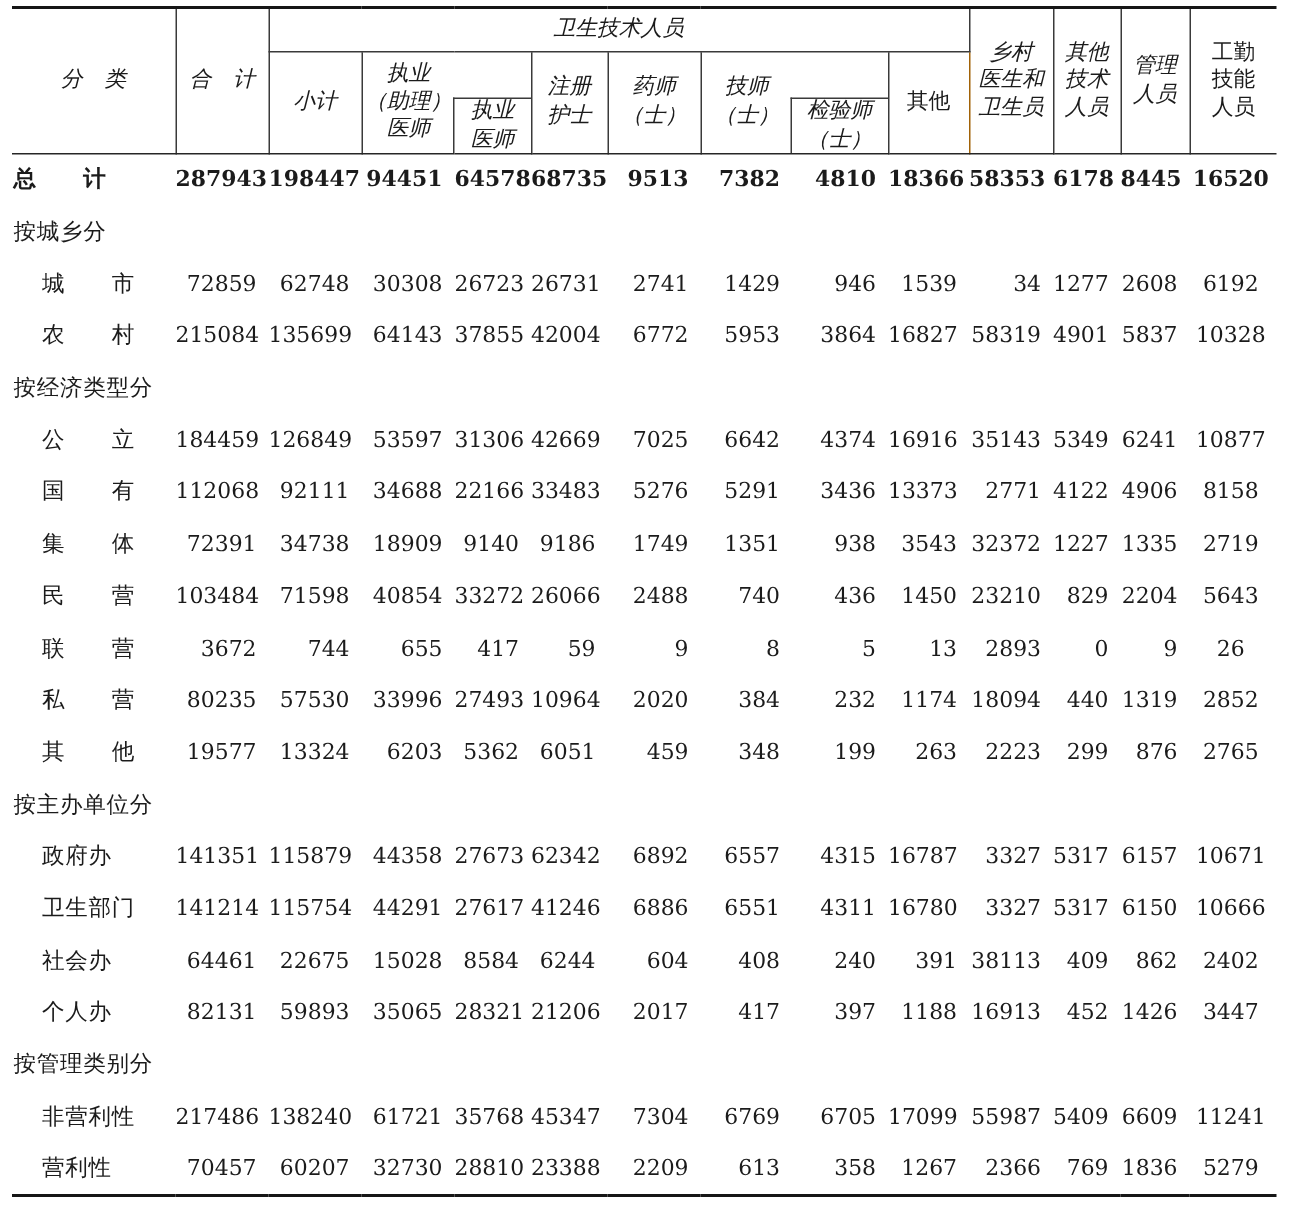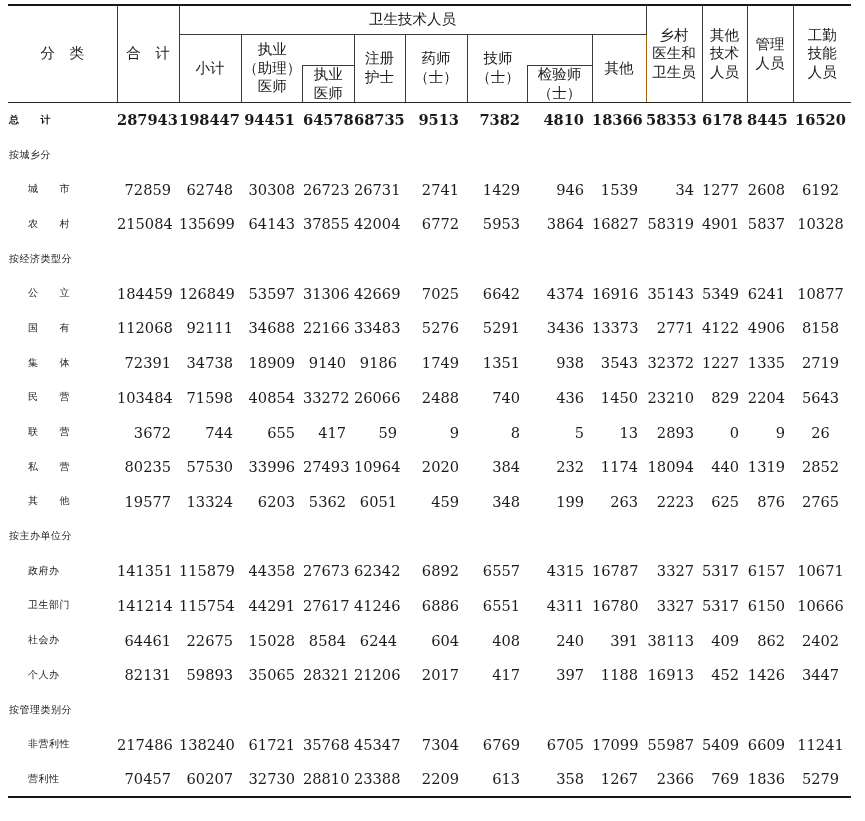--- a/index.html
+++ b/index.html
@@ -5,36 +5,36 @@
   html,body{margin:0;padding:0;background:#ffffff;}
   .page{position:relative;width:865px;height:821px;background:#fff;overflow:hidden;
         font-family:"DejaVu Serif","Liberation Serif",serif;color:#1b1b1b;}
   table.stat{position:absolute;left:8px;top:4px;width:843px;border-collapse:collapse;
         table-layout:fixed;border-top:2.5px solid #161616;border-bottom:2px solid #161616;}
   
   thead td{font-size:14.5px;text-align:center;vertical-align:middle;line-height:1.28;
         white-space:pre-line;padding:0;color:#1b1b1b;}
   tr.r1{height:29px;}
   tr.r2{height:68px;}
-  .br{border-right:1px solid #3a3a3a;}
+  .br{border-right:1px solid #3a3a3a;font-style:italic;}
   .bl{border-left:1px solid #a16207;}
   .bb{border-bottom:1px solid #3a3a3a;}
   .hb{border-bottom:1.4px solid #262626;}
   td.combo{position:relative;padding:0;}
   .mainlab{position:absolute;left:0;top:0;height:100%;display:flex;align-items:center;
         justify-content:center;white-space:pre-line;}
   .c1 .mainlab{width:55%;}
   .c2 .mainlab{width:49%;}
   .inset{position:absolute;right:0;bottom:0;border-top:1px solid #3a3a3a;border-left:1px solid #3a3a3a;
         display:flex;align-items:center;justify-content:center;white-space:pre-line;}
   .i1{width:45%;height:53%;}
   .i2{width:51.5%;height:53%;}
   
   tbody td{font-size:14.6px;height:34.7px;padding:0;vertical-align:middle;}
-  tbody td.label{text-align:left;padding-left:20px;font-size:10px;letter-spacing:0.5px;}
+  tbody td.label{text-align:left;padding-left:20px;font-size:15px;letter-spacing:0.5px;}
   tbody tr.section td.label, tbody tr.total td.label{padding-left:1px;}
   tbody tr.total td{font-weight:bold;}
   tbody td.num{text-align:right;padding-right:8px;}
   tbody td.num.last{padding-right:3px;text-align:center;}
 </style>
 </head>
 <body>
 
 <div class="page">
   <table class="stat">
@@ -275,21 +275,21 @@
           <td class="num">19577</td>
           <td class="num">13324</td>
           <td class="num">6203</td>
           <td class="num">5362</td>
           <td class="num">6051</td>
           <td class="num">459</td>
           <td class="num">348</td>
           <td class="num">199</td>
           <td class="num">263</td>
           <td class="num">2223</td>
-          <td class="num">625</td>
+          <td class="num">299</td>
           <td class="num">876</td>
           <td class="num last">2765</td>
         </tr>
         <tr class="section">
           <td class="label">按主办单位分</td>
           <td class="num"></td>
           <td class="num"></td>
           <td class="num"></td>
           <td class="num"></td>
           <td class="num"></td>

